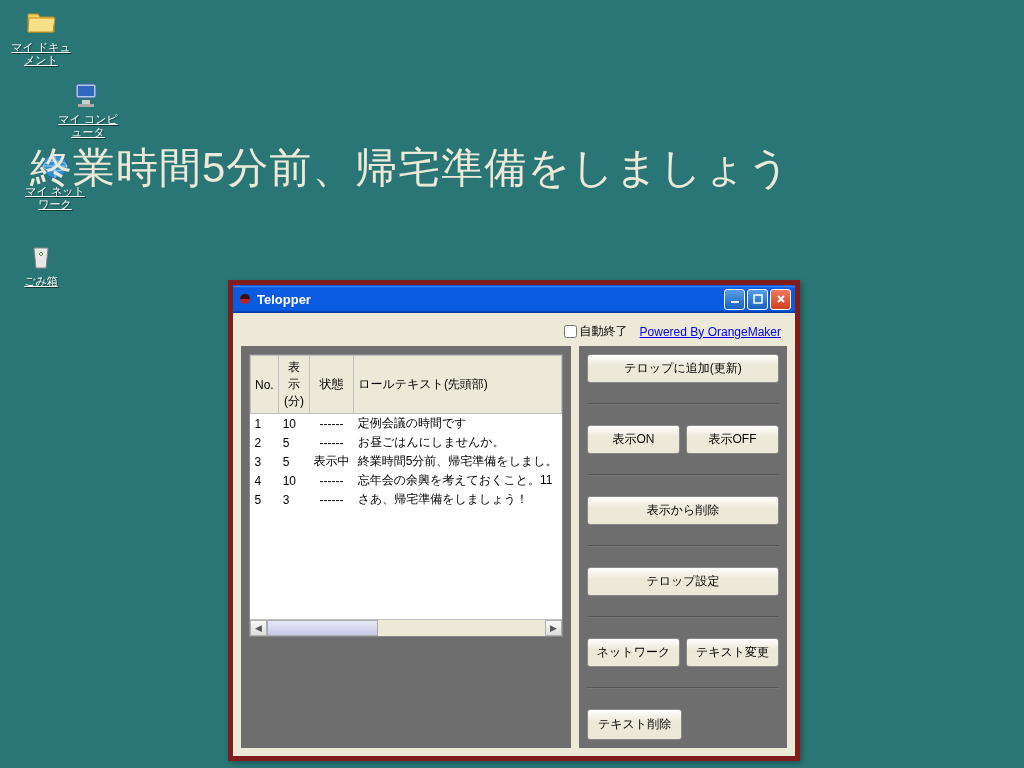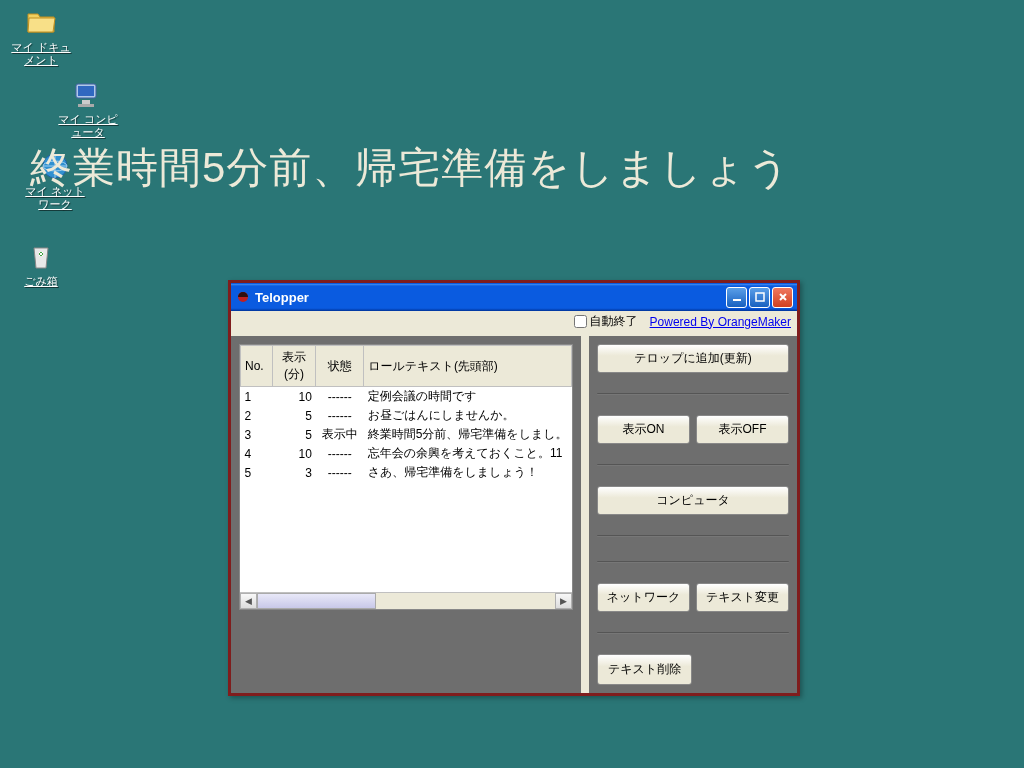--- a/index.html
+++ b/index.html
@@ -46,21 +46,21 @@
       font-weight: normal;
       letter-spacing: 1px;
     }
     
     .window {
       position: absolute;
       left: 228px;
       top: 280px;
       width: 572px;
       background: #ece9d8;
-      border: 3px solid #7f1d1d;
+      border: 5px solid #7f1d1d;
       box-shadow: 2px 2px 5px rgba(0,0,0,0.3);
     }
     .titlebar {
       height: 28px;
       background: linear-gradient(to bottom, #0a5be0 0%, #0a5be0 3%, #3f8cf3 6%, #0a5be0 10%, #0a5be0 90%, #003399 100%);
       display: flex;
       align-items: center;
       padding: 0 4px;
       color: #fff;
       font-weight: bold;
@@ -95,20 +95,21 @@
       font-weight: bold;
       color: #fff;
     }
     .window-btn.min, .window-btn.max {
       background: linear-gradient(to bottom, #5a9fe8, #1860c0);
     }
     .window-btn.close {
       background: linear-gradient(to bottom, #f07860, #d04020);
     }
     .window-body {
+      padding: 8px;
     }
     .top-controls {
       display: flex;
       justify-content: flex-end;
       align-items: center;
       gap: 12px;
       padding: 2px 6px 6px;
     }
     .auto-end {
       display: flex;
@@ -156,21 +157,21 @@
     }
     thead th:nth-child(1){ width: 36px; }
     thead th:nth-child(2){ width: 60px; text-align: center; }
     thead th:nth-child(3){ width: 52px; text-align: center; }
     tbody td {
       padding: 1px 4px;
       border: none;
       font-size: 12px;
       white-space: nowrap;
     }
-    tbody td:nth-child(2){ text-align: right; }
+    tbody td:nth-child(2){ text-align: left; }
     tbody td:nth-child(3){ text-align: center; }
     .table-spacer {
       height: 110px;
       background: #fff;
     }
     .hscroll {
       height: 17px;
       background: #ece9d8;
       border-top: 1px solid #c0c0c0;
       display: flex;
@@ -376,22 +377,23 @@
         </div>
       </div>
       <div class="btn-panel">
         <button class="winbtn">テロップに追加(更新)</button>
         <div class="sep"></div>
         <div class="btn-row">
           <button class="winbtn">表示ON</button>
           <button class="winbtn">表示OFF</button>
         </div>
         <div class="sep"></div>
-        <button class="winbtn">コンピュータ</button>
+        <button class="winbtn">表示から削除</button>
         <div class="sep"></div>
+        <button class="winbtn">テロップ設定</button>
         <div class="sep"></div>
         <div class="btn-row">
           <button class="winbtn">ネットワーク</button>
           <button class="winbtn">テキスト変更</button>
         </div>
         <div class="sep"></div>
         <div class="btn-row-left">
           <button class="winbtn">テキスト削除</button>
         </div>
       </div>

